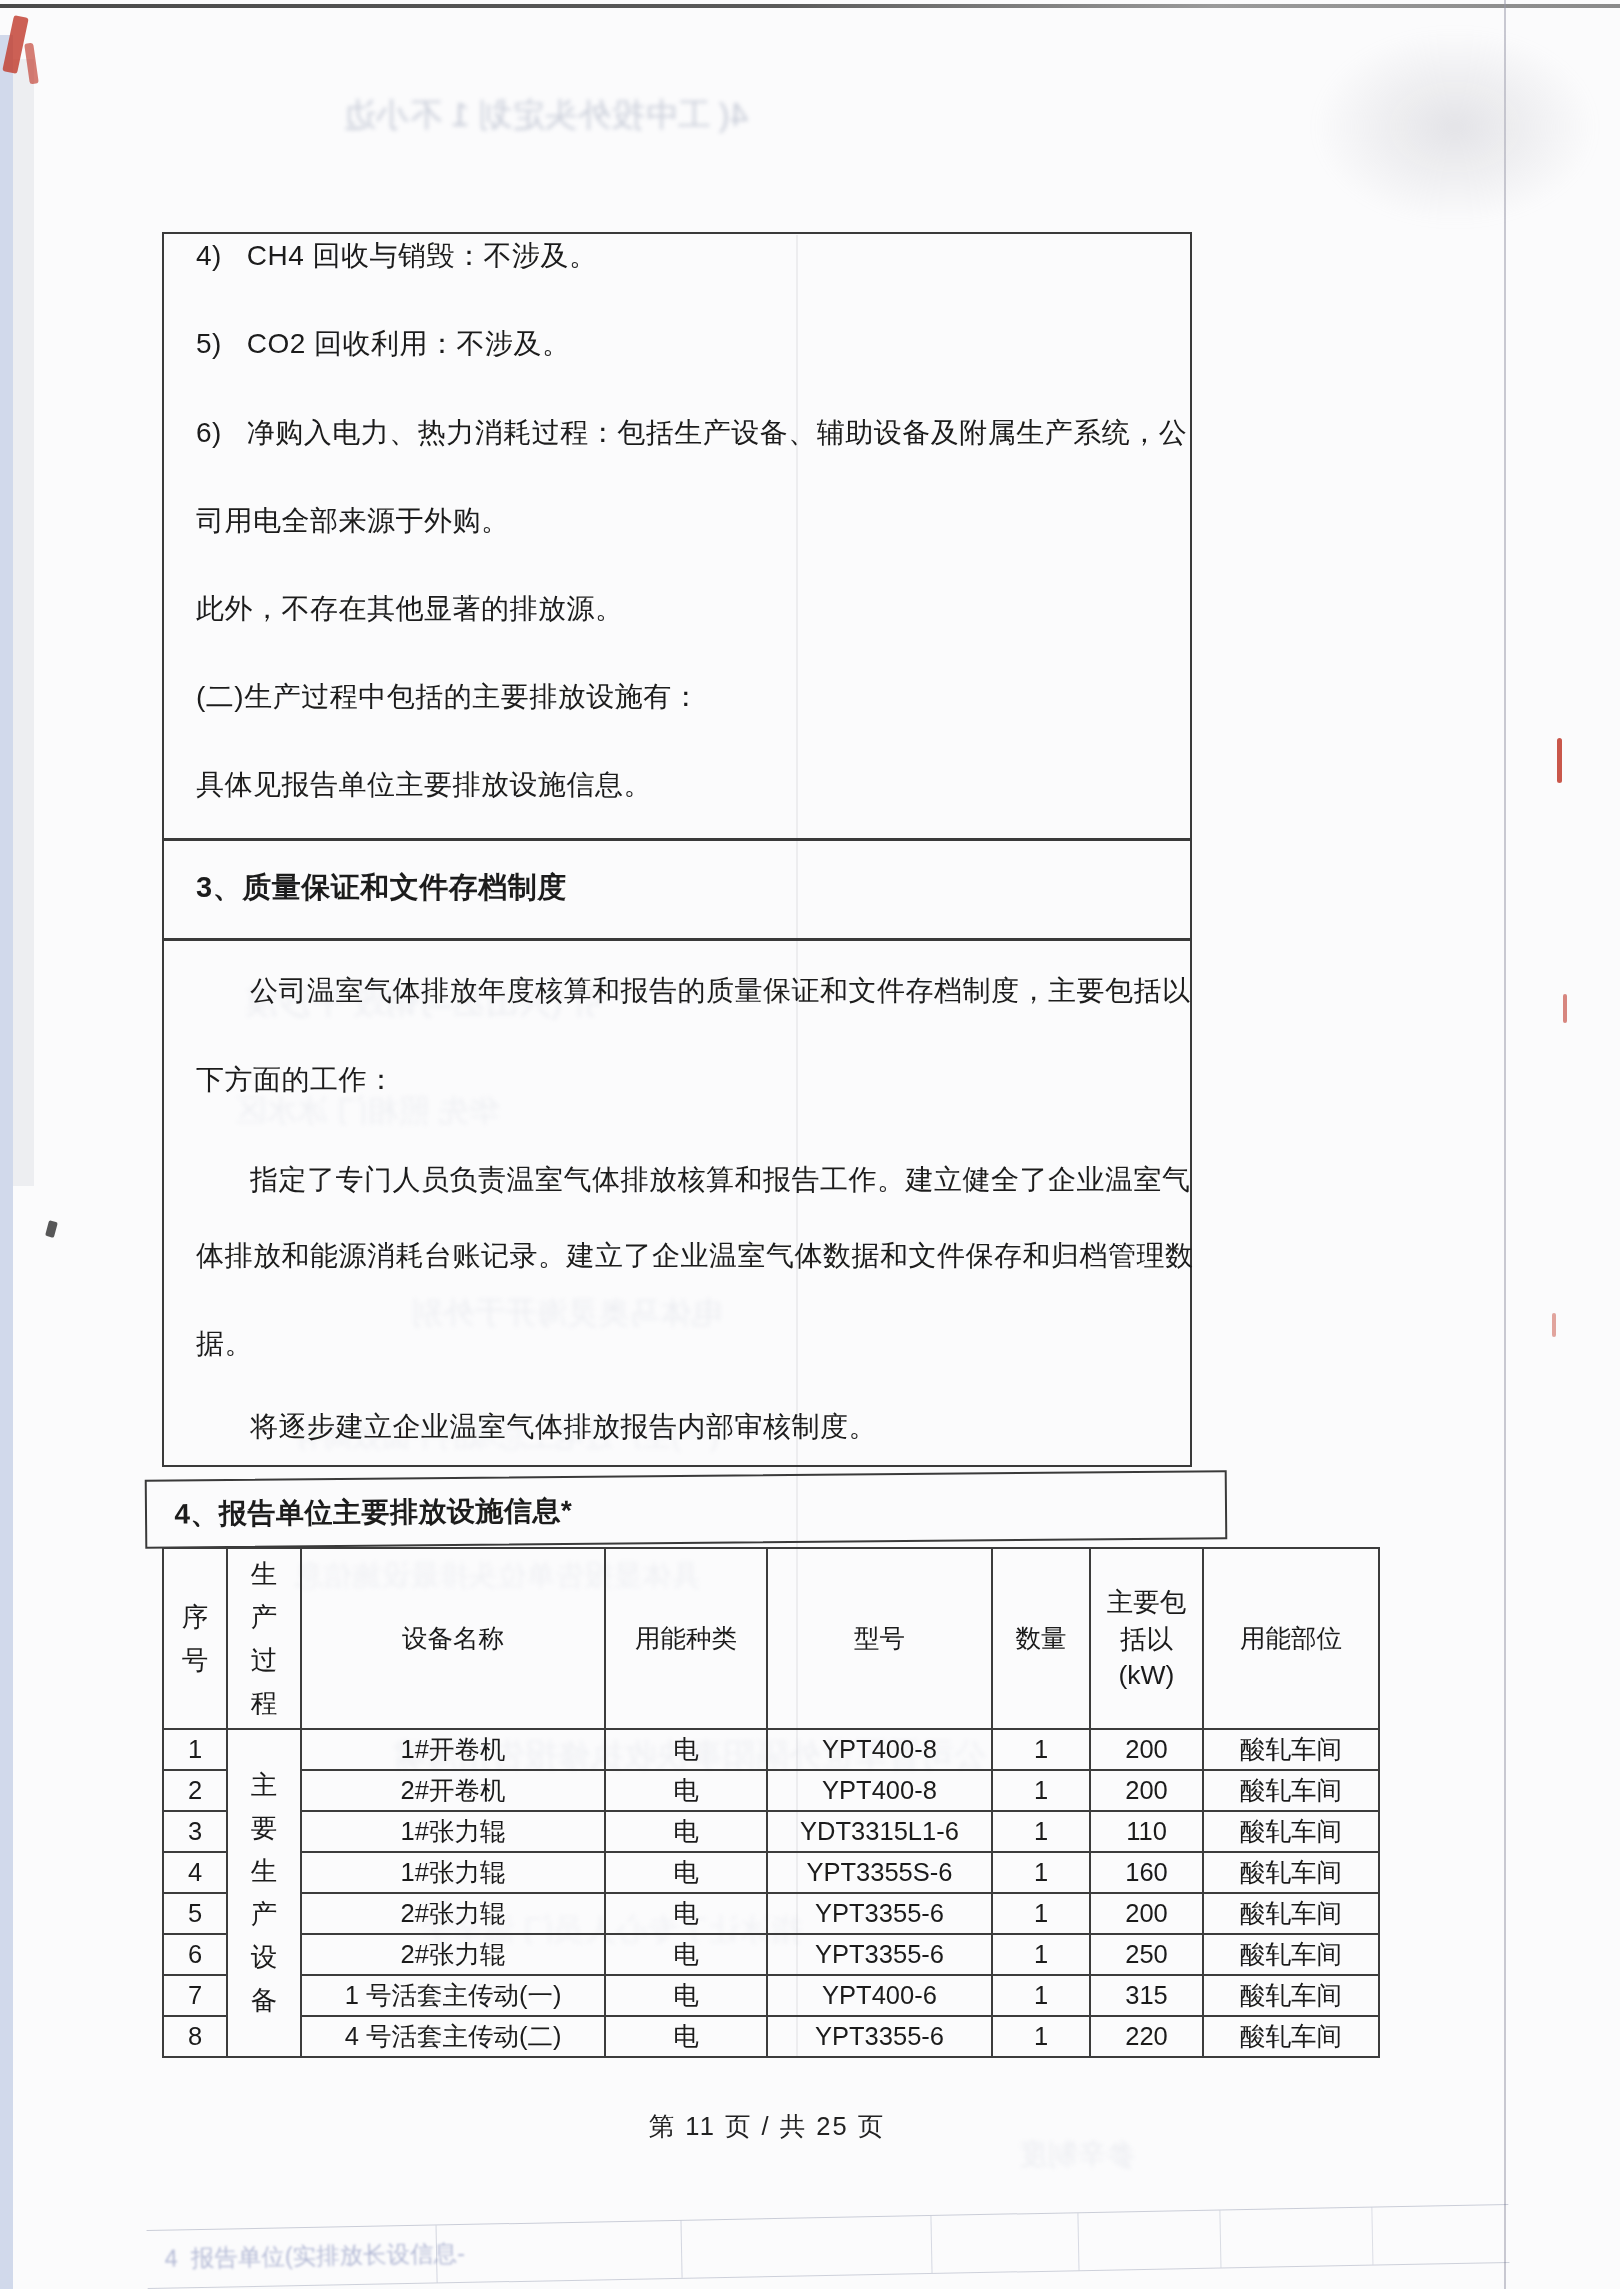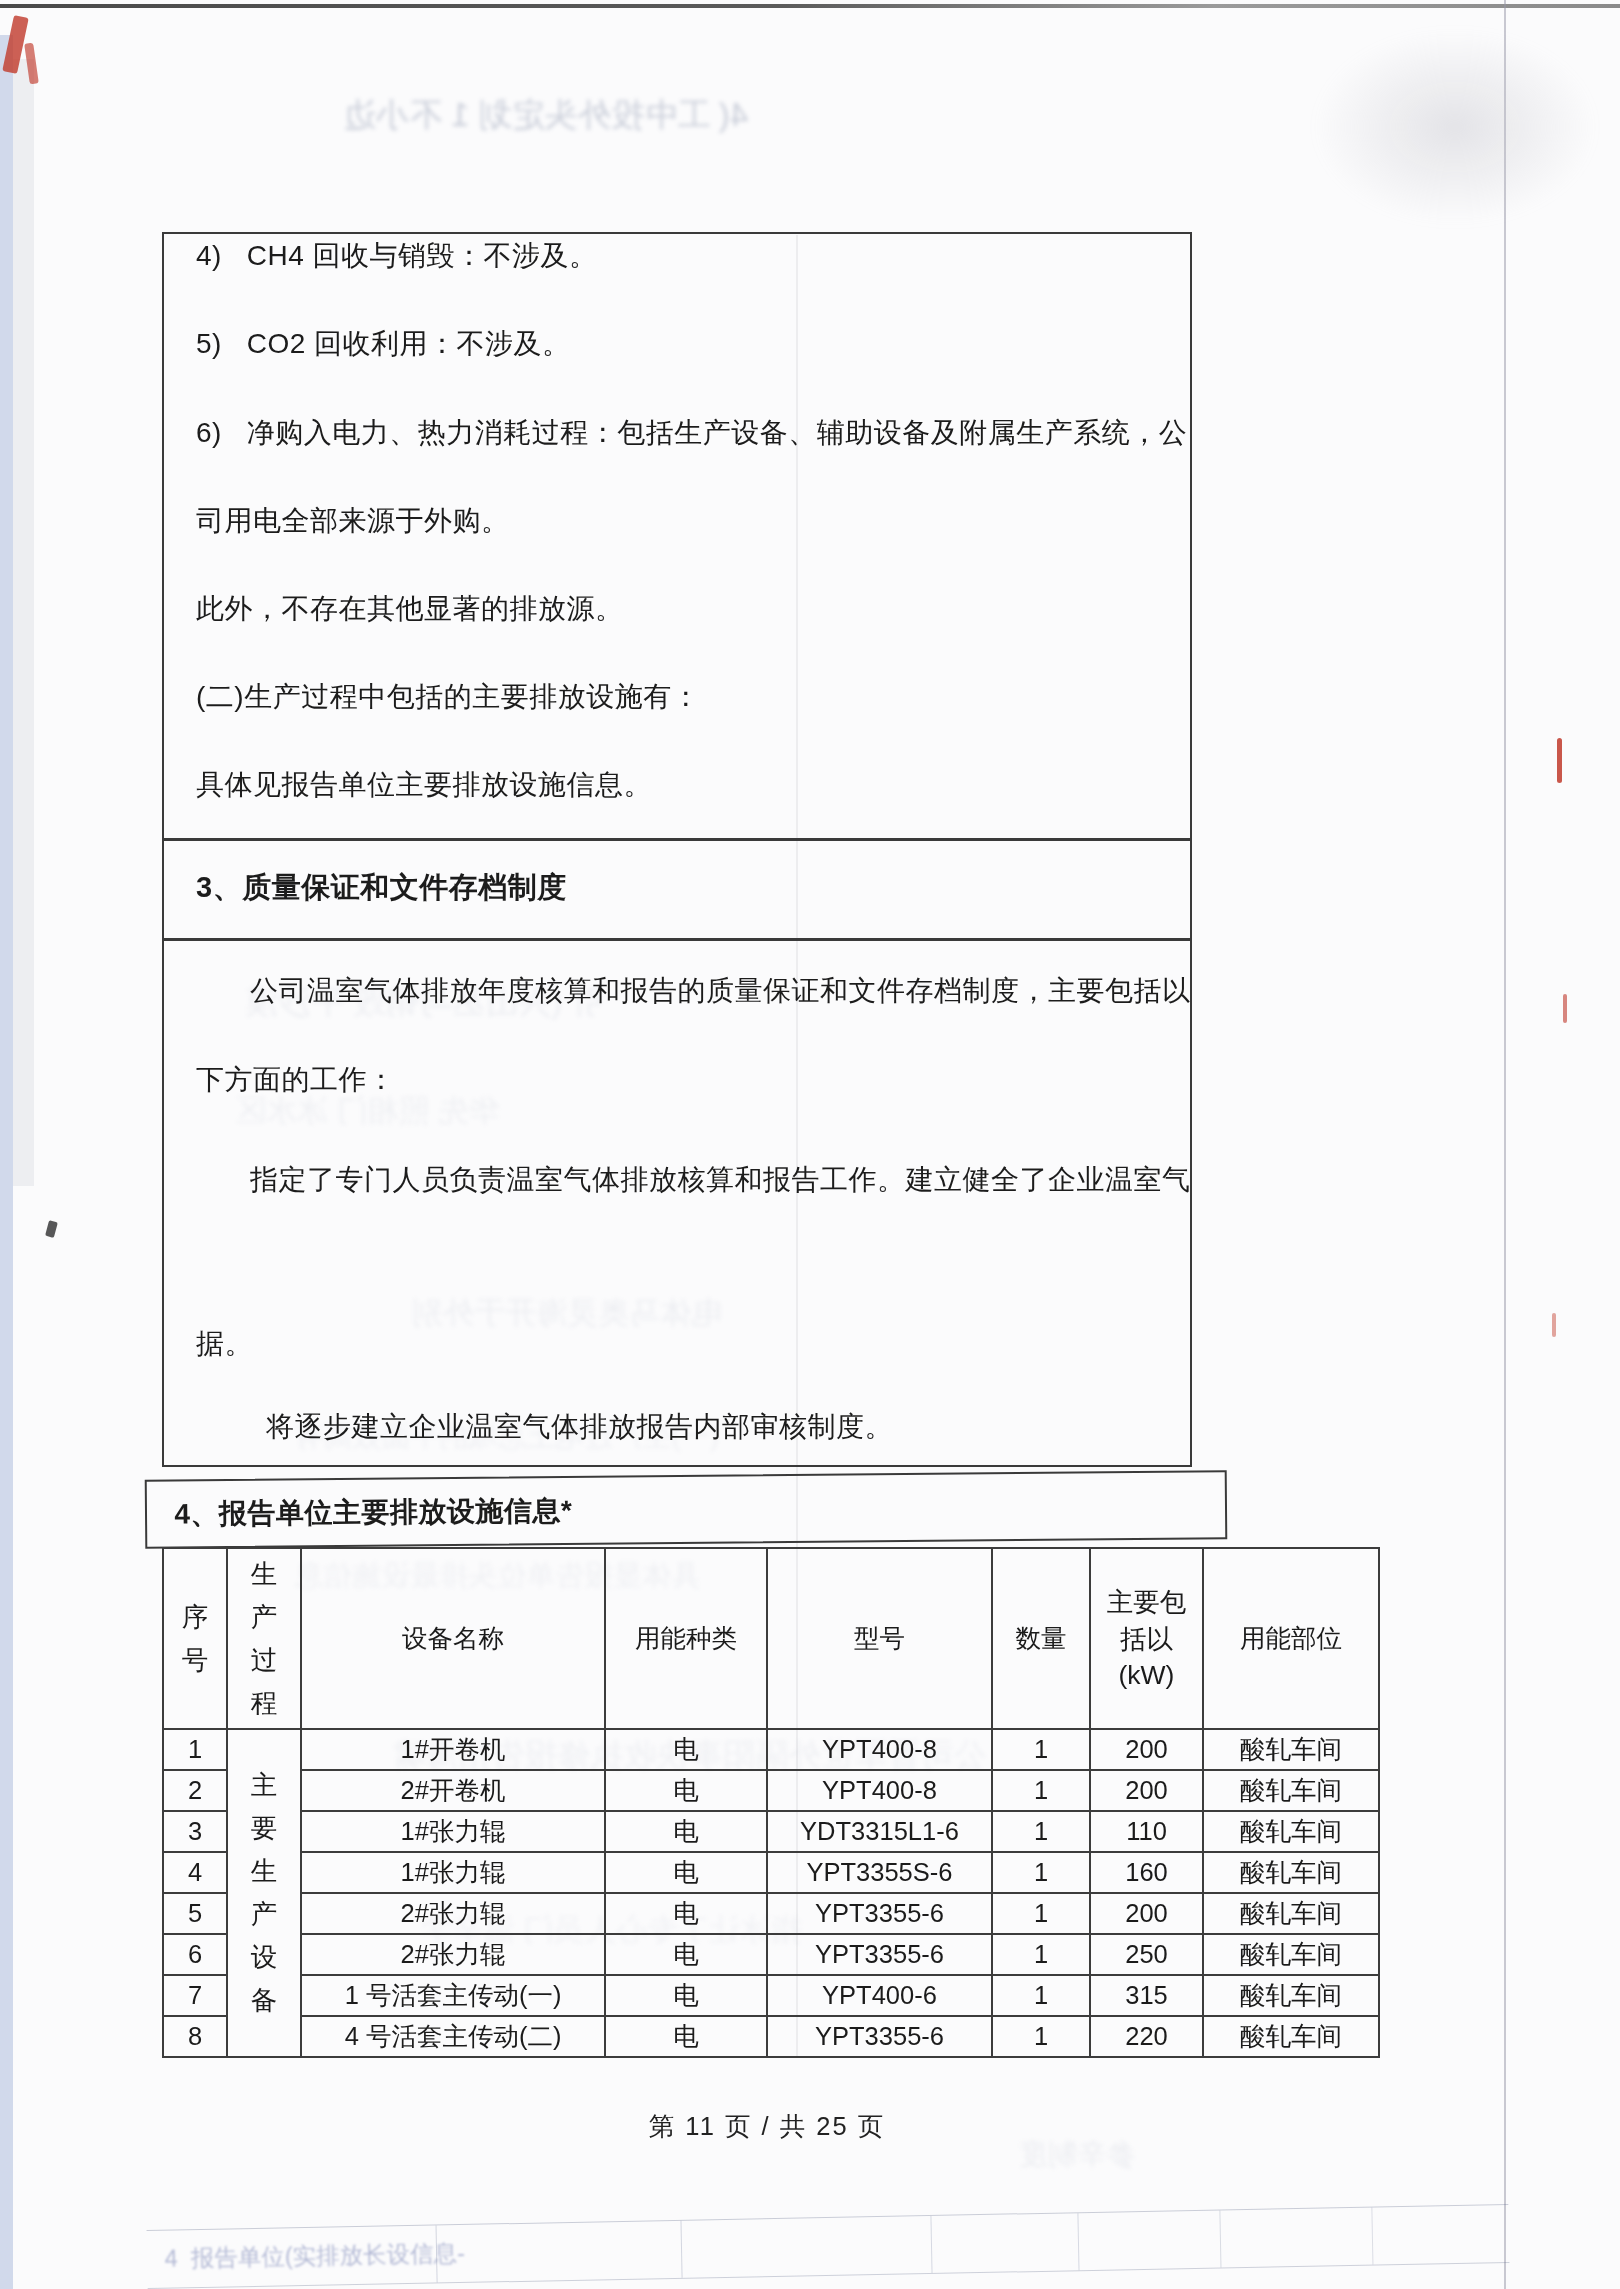--- a/index.html
+++ b/index.html
@@ -133,22 +133,23 @@
   <div class="tline" style="left:196px;top:503px;">司用电全部来源于外购。</div>
   <div class="tline" style="left:196px;top:591px;text-align:right;">此外，不存在其他显著的排放源。</div>
   <div class="tline" style="left:196px;top:679px;">(二)生产过程中包括的主要排放设施有：</div>
   <div class="tline" style="left:196px;top:767px;">具体见报告单位主要排放设施信息。</div>
 
   <div class="tline bold" style="left:196px;top:870px;font-size:29px;">3、质量保证和文件存档制度</div>
 
   <div class="tline" style="left:250px;top:973px;">公司温室气体排放年度核算和报告的质量保证和文件存档制度，主要包括以</div>
   <div class="tline" style="left:196px;top:1062px;">下方面的工作：</div>
   <div class="tline" style="left:250px;top:1150px;margin-top:12px;">指定了专门人员负责温室气体排放核算和报告工作。建立健全了企业温室气</div>
+  <div class="tline" style="left:196px;top:1238px;">体排放和能源消耗台账记录。建立了企业温室气体数据和文件保存和归档管理数</div>
   <div class="tline" style="left:196px;top:1326px;">据。</div>
-  <div class="tline" style="left:250px;top:1409px;margin-left:16px;">将逐步建立企业温室气体排放报告内部审核制度。</div>
+  <div class="tline" style="left:250px;top:1409px;">将逐步建立企业温室气体排放报告内部审核制度。</div>
 
   <div class="docbox" style="left:145px;top:1475px;width:1078px;height:65px;transform:rotate(-0.5deg);border-width:2.4px;">
     <div class="tline bold" style="left:27.4px;top:14.7px;font-size:28px;">4、报告单位主要排放设施信息*</div>
   </div>
 
   <div class="abs" style="left:162px;top:1547px;">
     <table class="facility">
       <colgroup>
         <col style="width:64px">
           <col style="width:74px">

